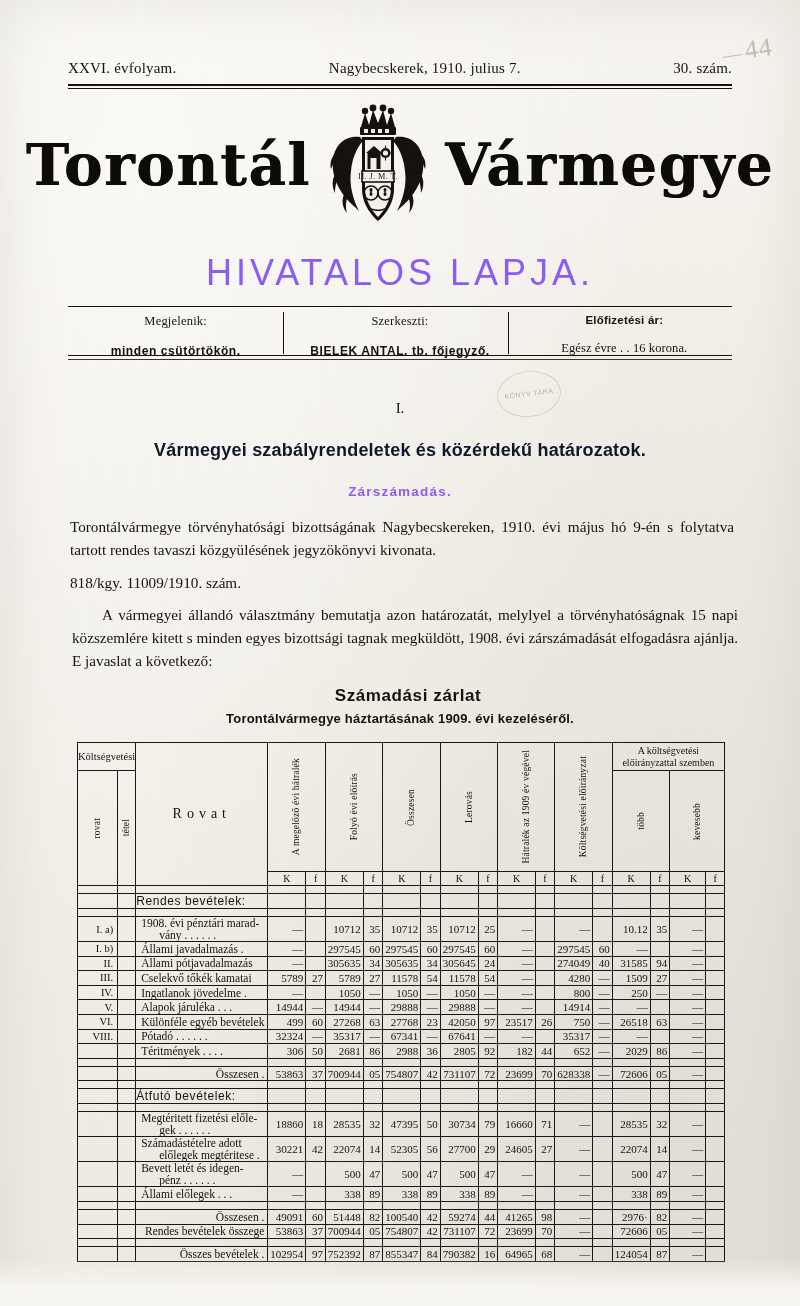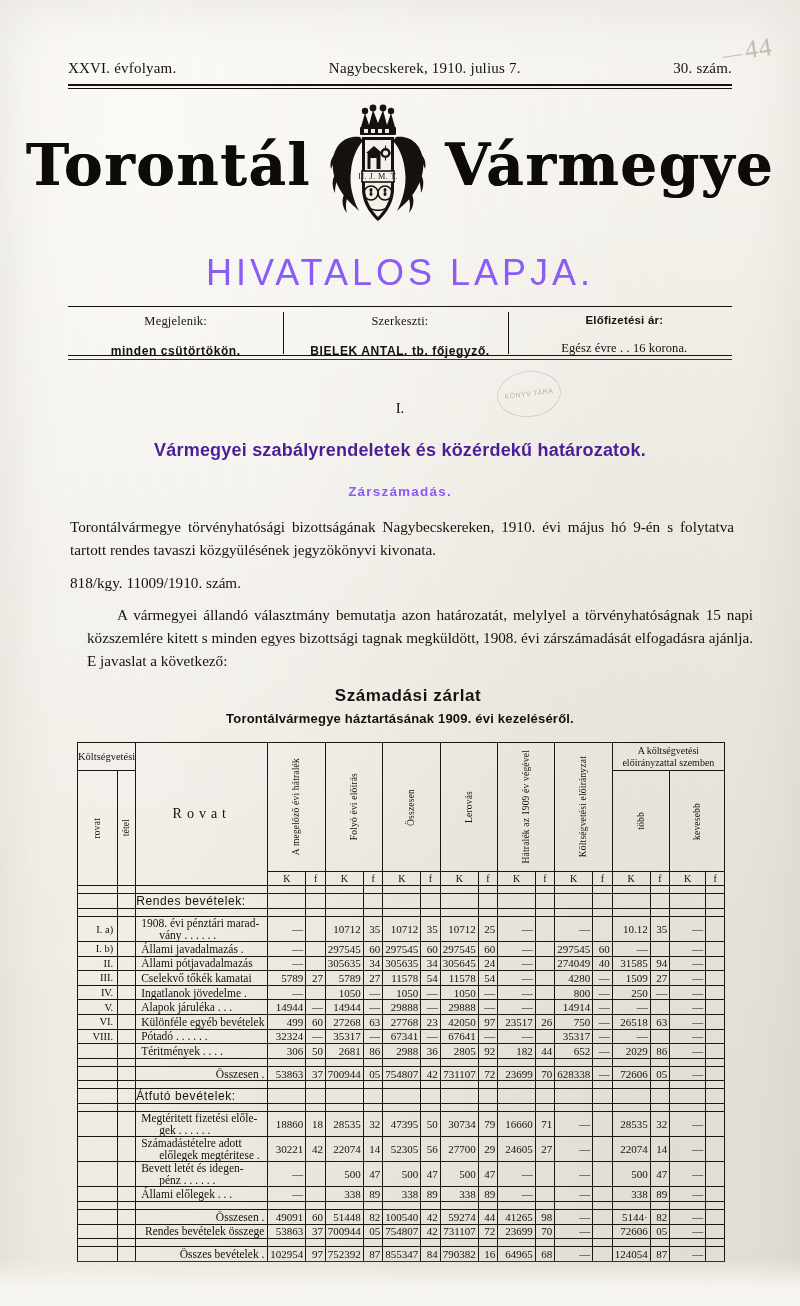--- a/index.html
+++ b/index.html
@@ -81,35 +81,35 @@
     position:absolute;left:497px;top:371px;width:62px;height:44px;
     border:1.5px solid rgba(110,100,88,.45);border-radius:50%;
     transform:rotate(-7deg);opacity:.45;
     font-family:"Liberation Sans",sans-serif;font-size:7px;color:#6e6458;
     display:flex;align-items:center;justify-content:center;text-align:center;line-height:1.25;
     letter-spacing:.4px;
   }
   .sec-title{
     position:absolute;left:0;right:0;top:440px;text-align:center;
     font-family:"Liberation Sans",sans-serif;font-weight:700;
-    font-size:18px;letter-spacing:.2px;color:#4c1d95;
+    font-size:18px;letter-spacing:.2px;color:#0f172a;
   }
   .sec-sub{
     position:absolute;left:0;right:0;top:484px;text-align:center;
     font-family:"Liberation Sans",sans-serif;font-weight:700;
     font-size:13.5px;letter-spacing:1.2px;color:#8b5cf6;
   }
 
   .para{
     position:absolute;font-size:15.2px;line-height:1.5;
     text-align:justify;text-justify:inter-word;
   }
   .p1{left:70px;top:516px;width:664px;text-align:justify;}
   .p2{left:70px;top:572px;width:664px;}
-  .p3{left:87px;top:604px;width:666px;text-indent:30px;}
+  .p3{left:72px;top:604px;width:666px;text-indent:30px;}
 
   
   .tbl-title{
     position:absolute;left:16px;right:0;top:686px;text-align:center;
     font-family:"Liberation Sans",sans-serif;font-weight:700;
     font-size:17px;letter-spacing:.6px;
   }
   .tbl-sub{
     position:absolute;left:0;right:0;top:711px;text-align:center;
     font-family:"Liberation Sans",sans-serif;font-weight:700;
@@ -804,21 +804,21 @@
           <td class="num kcol thick-l">51448</td>
           <td class="num f fcol">82</td>
           <td class="num kcol thick-l">100540</td>
           <td class="num f fcol">42</td>
           <td class="num kcol thick-l">59274</td>
           <td class="num f fcol">44</td>
           <td class="num kcol thick-l">41265</td>
           <td class="num f fcol">98</td>
           <td class="num kcol thick-l dash">—</td>
           <td class="num f fcol"></td>
-          <td class="num kcol thick-l">5144·</td>
+          <td class="num kcol thick-l">2976·</td>
           <td class="num f fcol">82</td>
           <td class="num kcol thick-l dash">—</td>
           <td class="num f fcol thick-r"></td>
         </tr>
         <tr>
           <td class="thick-l"></td>
           <td></td>
           <td class="lbl sumlbl thick-l thick-r">Rendes bevételek összege</td>
           <td class="num kcol">53863</td>
           <td class="num f fcol">37</td>

